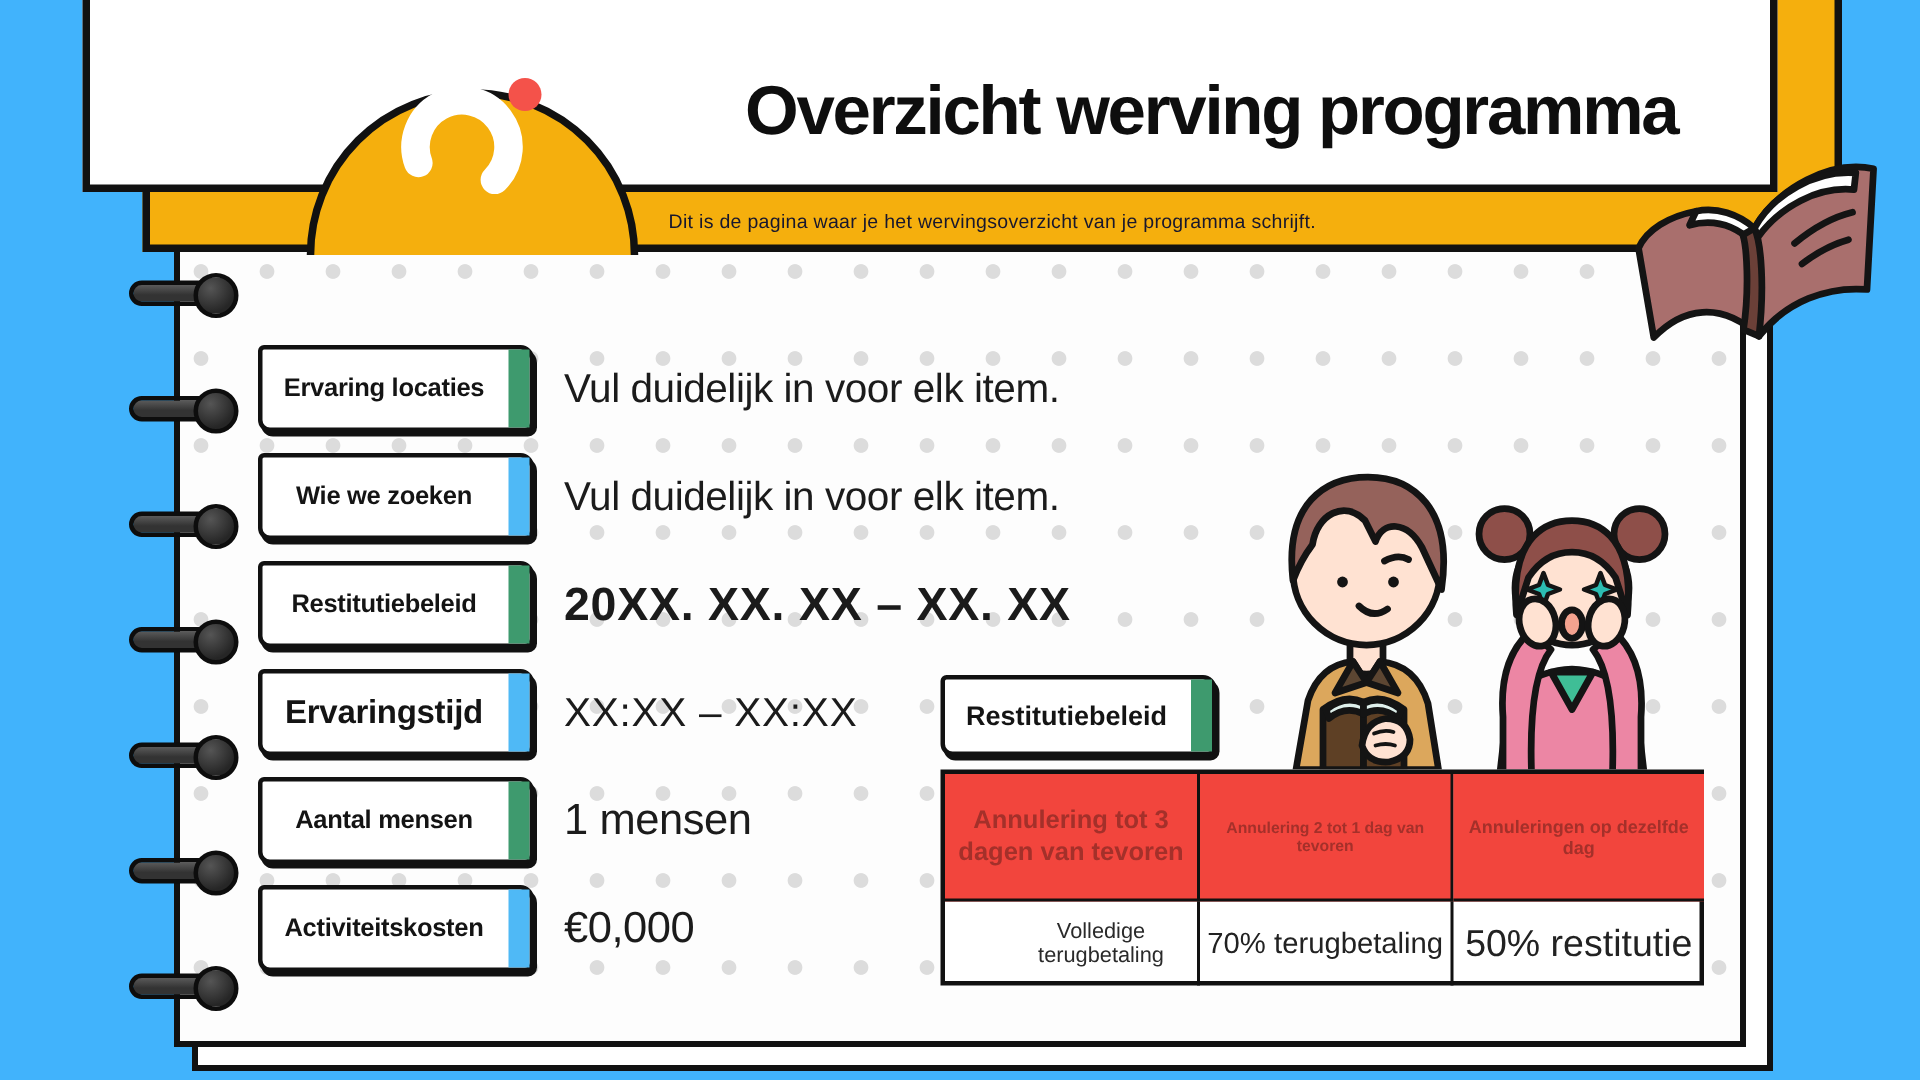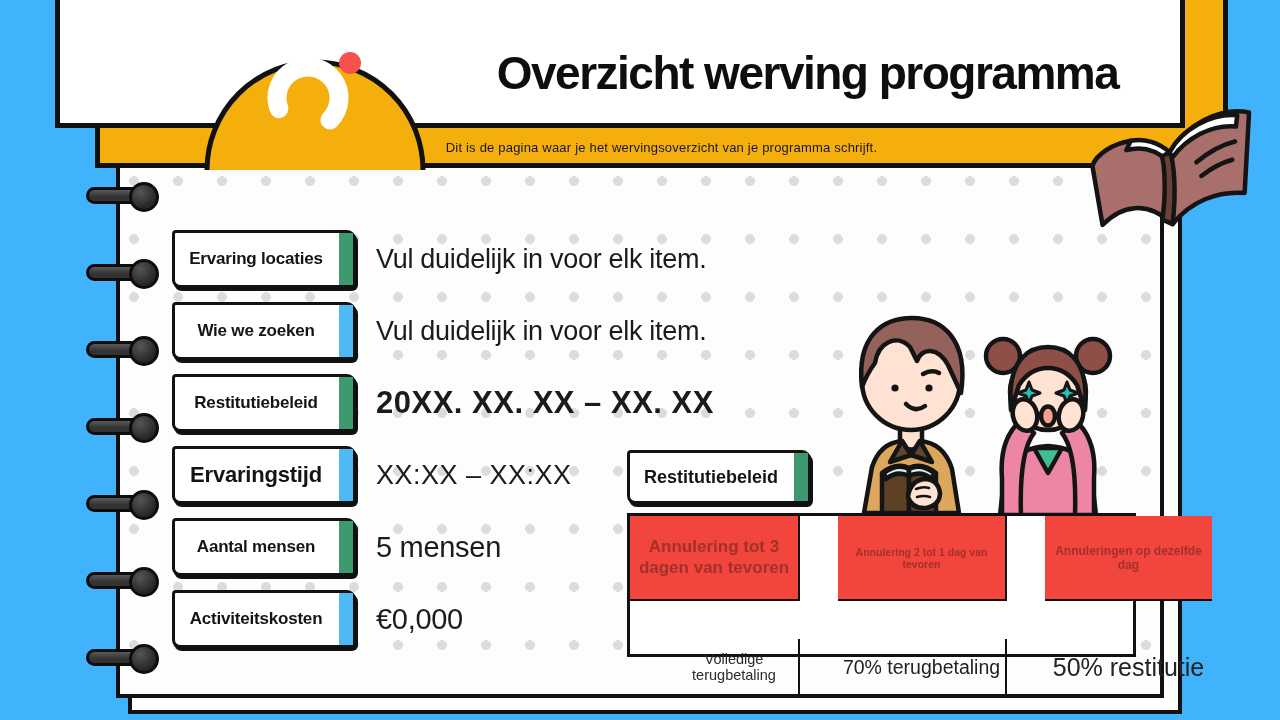--- a/index.html
+++ b/index.html
@@ -82,21 +82,20 @@
     box-shadow:2px 3px 0 #111;
     display:flex;align-items:center;justify-content:center;
     font-weight:700;font-size:18px;padding-right:16px;
   }
   .refund-tag .stripe{position:absolute;right:0;top:0;bottom:0;width:14px;}
   .refund-table{
     position:absolute;left:627px;top:513px;width:509px;height:144px;z-index:4;
     border:3px solid #111;display:grid;
     grid-template-columns:170px 169px 167px;grid-template-rows:85px 56px;
     background:#fff;
-    gap:38px;
   }
   .refund-table .cell{
     display:flex;align-items:center;justify-content:center;text-align:center;
     border-right:2.5px solid #111;padding:2px 4px;
   }
   .refund-table .cell:nth-child(3n){border-right:none;}
   .refund-table .head{
     background:#F2453D;color:#A4302A;font-weight:600;
     border-bottom:2.5px solid #111;
   }
@@ -211,21 +210,21 @@
   </div>
   <div class="tag" style="top:590px">
     <span>Activiteitskosten</span>
     <span class="stripe blue"></span>
   </div>
 
   <div class="val v-fill" style="top:230px">Vul duidelijk in voor elk item.</div>
   <div class="val v-fill" style="top:302px">Vul duidelijk in voor elk item.</div>
   <div class="val v-date" style="top:374px">20XX. XX. XX – XX. XX</div>
   <div class="val v-time" style="top:446px">XX:XX – XX:XX</div>
-  <div class="val v-num" style="top:518px">5 mensen</div>
+  <div class="val v-num" style="top:518px">1 mensen</div>
   <div class="val v-num" style="top:590px">€0,000</div>
 
   <div class="refund-tag">
     <span>Restitutiebeleid</span>
     <span class="stripe green"></span>
   </div>
 
   <div class="refund-table">
     <div class="cell head h1">Annulering tot 3 dagen van tevoren</div>
     <div class="cell head h2">Annulering 2 tot 1 dag van tevoren</div>

